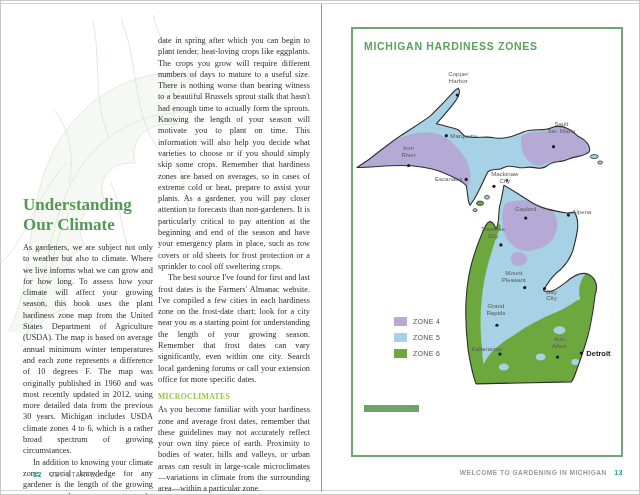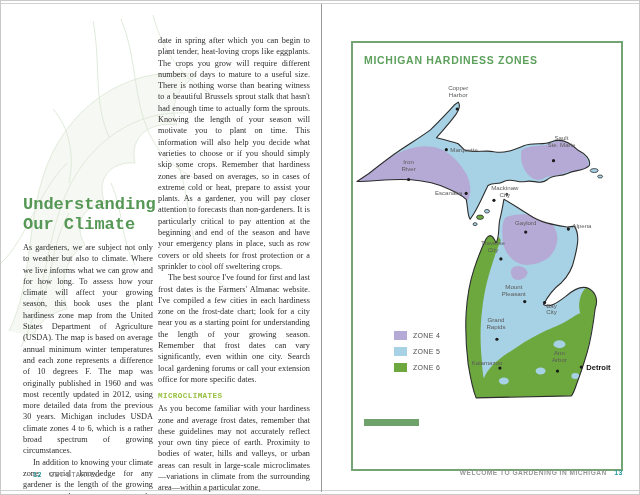--- a/index.html
+++ b/index.html
@@ -12,42 +12,42 @@
   .frame-line-top { position:absolute; left:0; top:2px; width:100%; height:1px; background:#d2d2d2; }
   .frame-line-bottom { position:absolute; left:0; bottom:3px; width:100%; height:1px; background:#d2d2d2; }
   .gutter { position:absolute; left:320px; top:3px; width:1px; height:488px; background:#9a9a9a; }
 
   
   .page-left { position:absolute; left:0; top:0; width:320px; height:495px; }
   .deco-svg { position:absolute; left:0; top:12px; }
   .col1 { position:absolute; left:22px; top:194px; width:130px; }
   .col2 { position:absolute; left:157px; top:34px; width:152px; }
   .section-heading {
-    font-family:Liberation Mono, monospace; font-weight:bold;
+    font-family:Liberation Serif, serif; font-weight:bold;
     font-size:17px; line-height:19.5px; color:#559755; margin-bottom:8px;
   }
   .body-text {
     font-family:"Liberation Serif", serif; font-size:8.25px; line-height:11.3px;
     color:#2e2e2e; text-align:justify;
   }
   .body-text.indent { text-indent:10px; }
   .micro-heading {
-    font-family:Liberation Mono, monospace; font-weight:bold; font-size:7.6px;
+    font-family:Liberation Serif, serif; font-weight:bold; font-size:7.6px;
     letter-spacing:0.4px; color:#97c03f; margin:7px 0 3px 0;
   }
   .footer { position:absolute; font-size:6.6px; letter-spacing:0.5px; }
   .footer-left { left:32px; top:470px; }
   .footer-right { right:18px; top:468px; text-align:right; }
   .pagenum { color:#2a9c9d; font-weight:bold; font-size:7px; }
   .footlabel { color:#979797; font-weight:bold; margin:0 5px; }
 
   
   .page-right { position:absolute; left:322px; top:0; width:318px; height:495px; }
   .map-box {
-    position:absolute; left:28px; top:40px; width:272px; height:430px;
+    position:absolute; left:28px; top:26px; width:272px; height:430px;
     border:2.5px solid #74a474; background:#ffffff;
   }
   .map-title {
     position:absolute; left:11px; top:11px;
     font-weight:bold; font-size:10.5px; letter-spacing:0.7px; color:#5da15d;
   }
   #map-svg { position:absolute; left:2px; top:34px; }
   .legend { position:absolute; left:41px; top:284px; }
   .legend-row { display:flex; align-items:center; height:16px; }
   .legend-swatch { width:13px; height:9px; margin-right:6px; }

